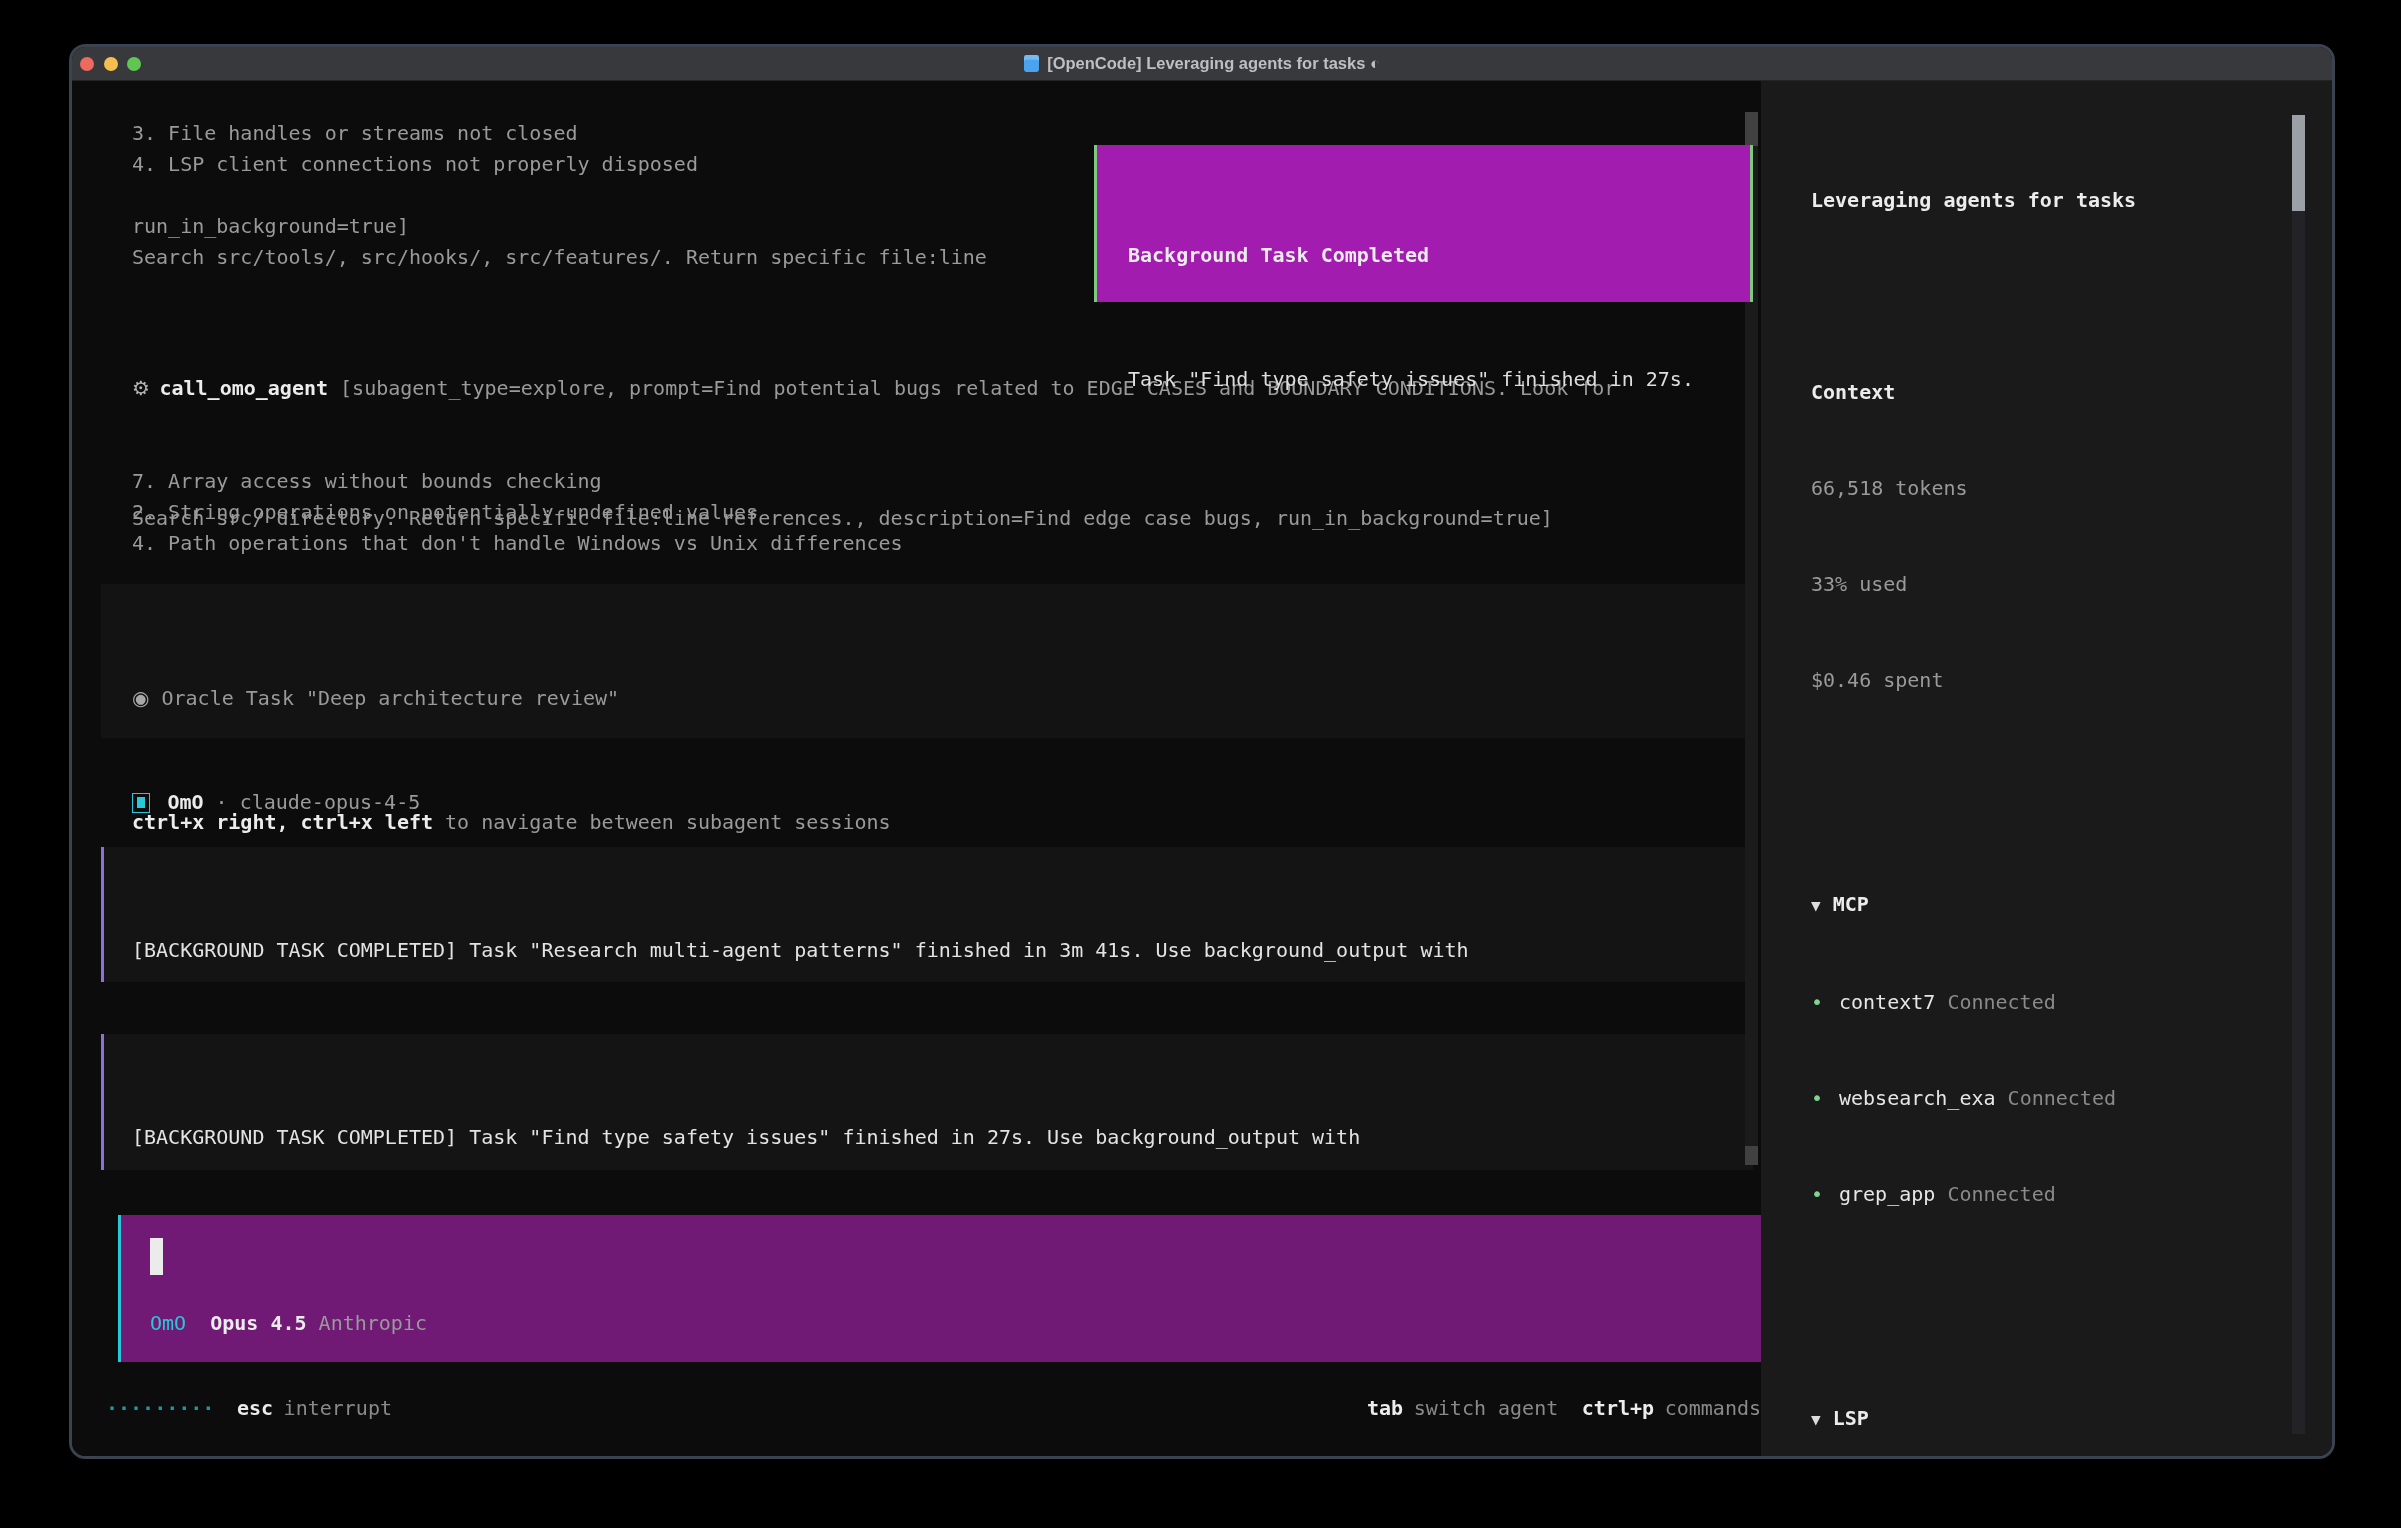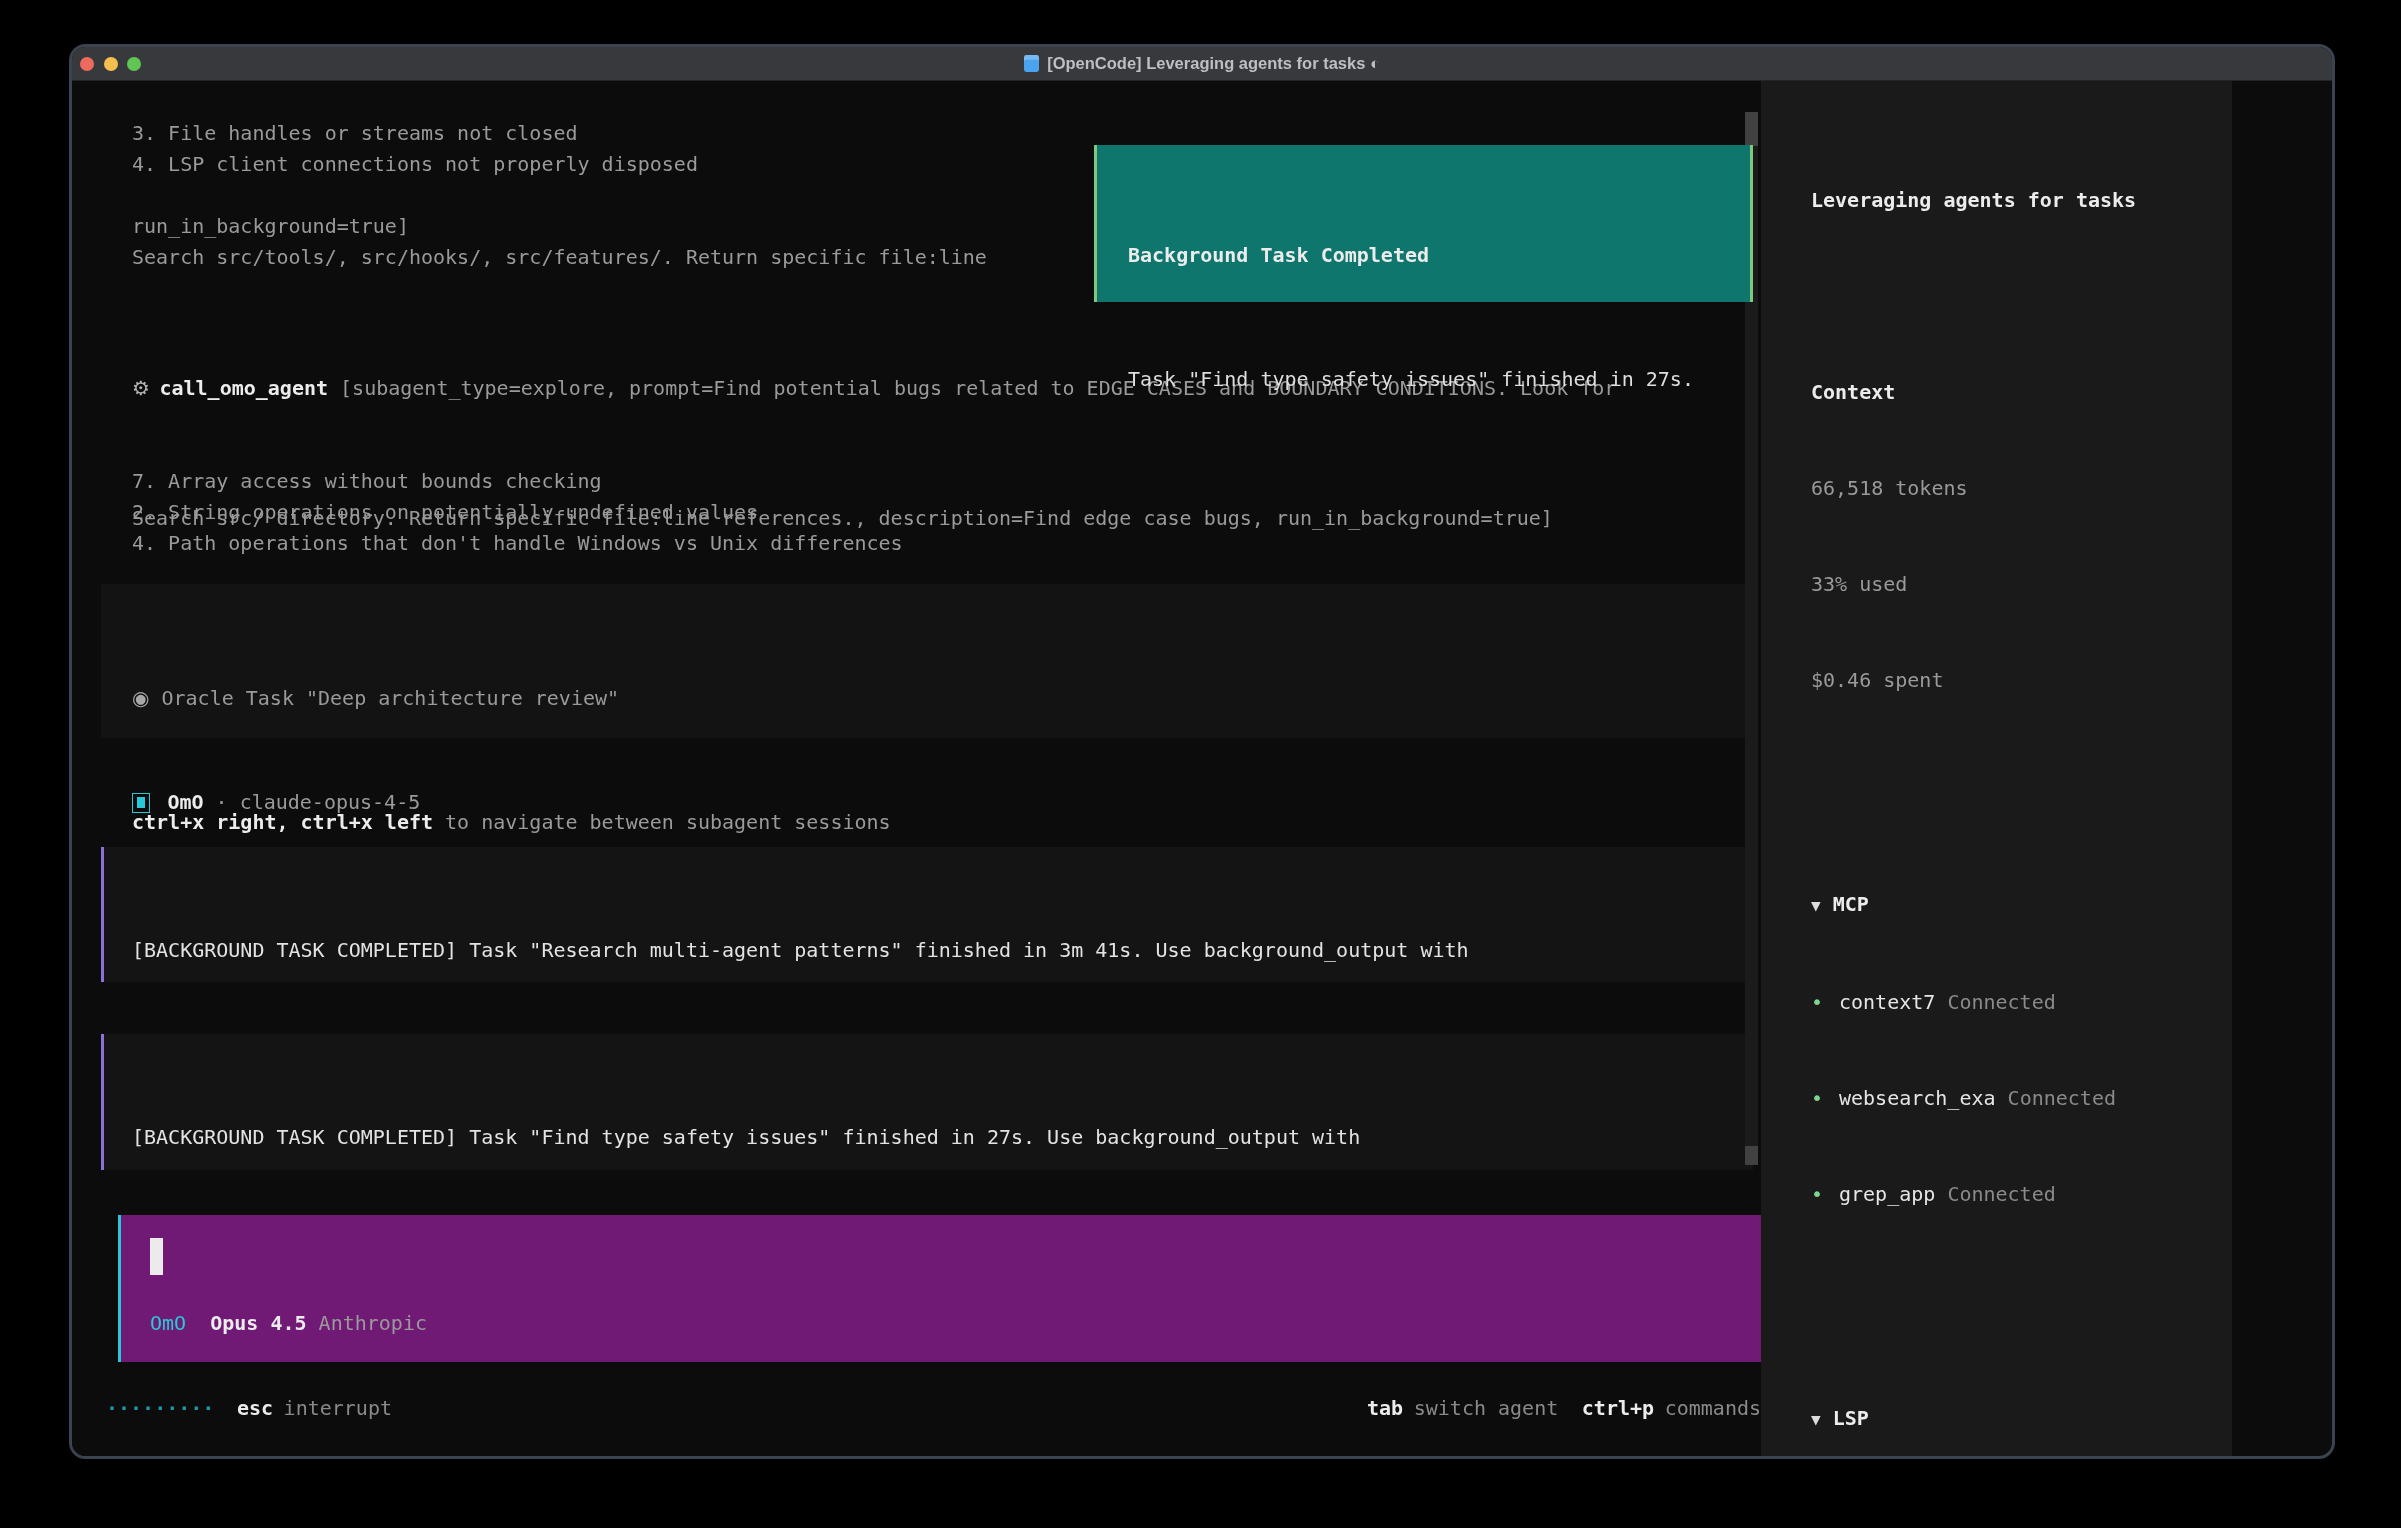--- a/index.html
+++ b/index.html
@@ -51,21 +51,21 @@
   .terminal{
     position:absolute;left:0;top:0;bottom:0;width:1689px;background:var(--term-bg);
     line-height:31px;white-space:pre;overflow:hidden;
   }
   .abs{position:absolute;}
   .wb{color:var(--white);font-weight:bold;}
   .wt{color:#e3e3e3;}
   .dim{color:var(--dim);}
   .intro{left:60px;top:37px;}
   .notif{
-    left:1022px;top:64px;width:659px;height:157px;background:#0f766e;
+    left:1022px;top:64px;width:659px;height:157px;background:#a21caf;
     border-left:3px solid var(--green);border-right:3px solid var(--green);
     padding:32.5px 0 0 31px;z-index:3;
   }
   .notif-body{color:#dedede;margin-top:31px;}
   .callblock{left:60px;top:230px;width:1613px;overflow:hidden;}
   .gear{font-family:"DejaVu Sans", sans-serif;color:#b5b5b5;margin-right:9.5px;}
   .searchline{left:60px;top:422px;}
   .oraclebox{left:29px;top:503px;width:1652px;height:154px;background:#131313;padding:37px 0 0 31px;}
   .oracle-ic{font-family:"DejaVu Sans", sans-serif;color:#a8a8a8;}
   .oracle-hint{margin-top:31px;}
@@ -99,21 +99,21 @@
     left:34px;top:1312px;width:1655px;display:flex;align-items:center;
     justify-content:space-between;
   }
   .spin{color:#1d9aaa;font-weight:bold;}
   .sb-left .wb,.sb-right .wb{margin-left:22.5px;}
   .sb-left .lbl,.sb-right .lbl{color:var(--dim2);margin-left:10.6px;}
   .sb-right .grp2{margin-left:23.6px;}
 
   
   .sidebar{
-    position:absolute;left:1689px;top:0;bottom:0;width:471px;background:var(--side-bg);
+    position:absolute;left:1689px;top:0;bottom:0;width:571px;background:var(--side-bg);
     padding:39px 0 8px 50px;line-height:32px;white-space:pre;overflow:hidden;
   }
   .sidebar .sp{height:32px;}
   .sec .tri{color:#dcdcdc;font-size:16px;}
   .sec .hd{color:var(--white);font-weight:bold;}
   .bullet{color:#7fd691;display:inline-block;width:28px;}
   .item-name{color:#e6e6e6;}
   .item-status{color:var(--dim2);}
   .sb-scroll{position:absolute;left:531px;top:34px;width:13px;height:1319px;background:#232327;}
   .sb-thumb{position:absolute;left:0;top:0;width:100%;height:96px;background:#9aa0a6;}

